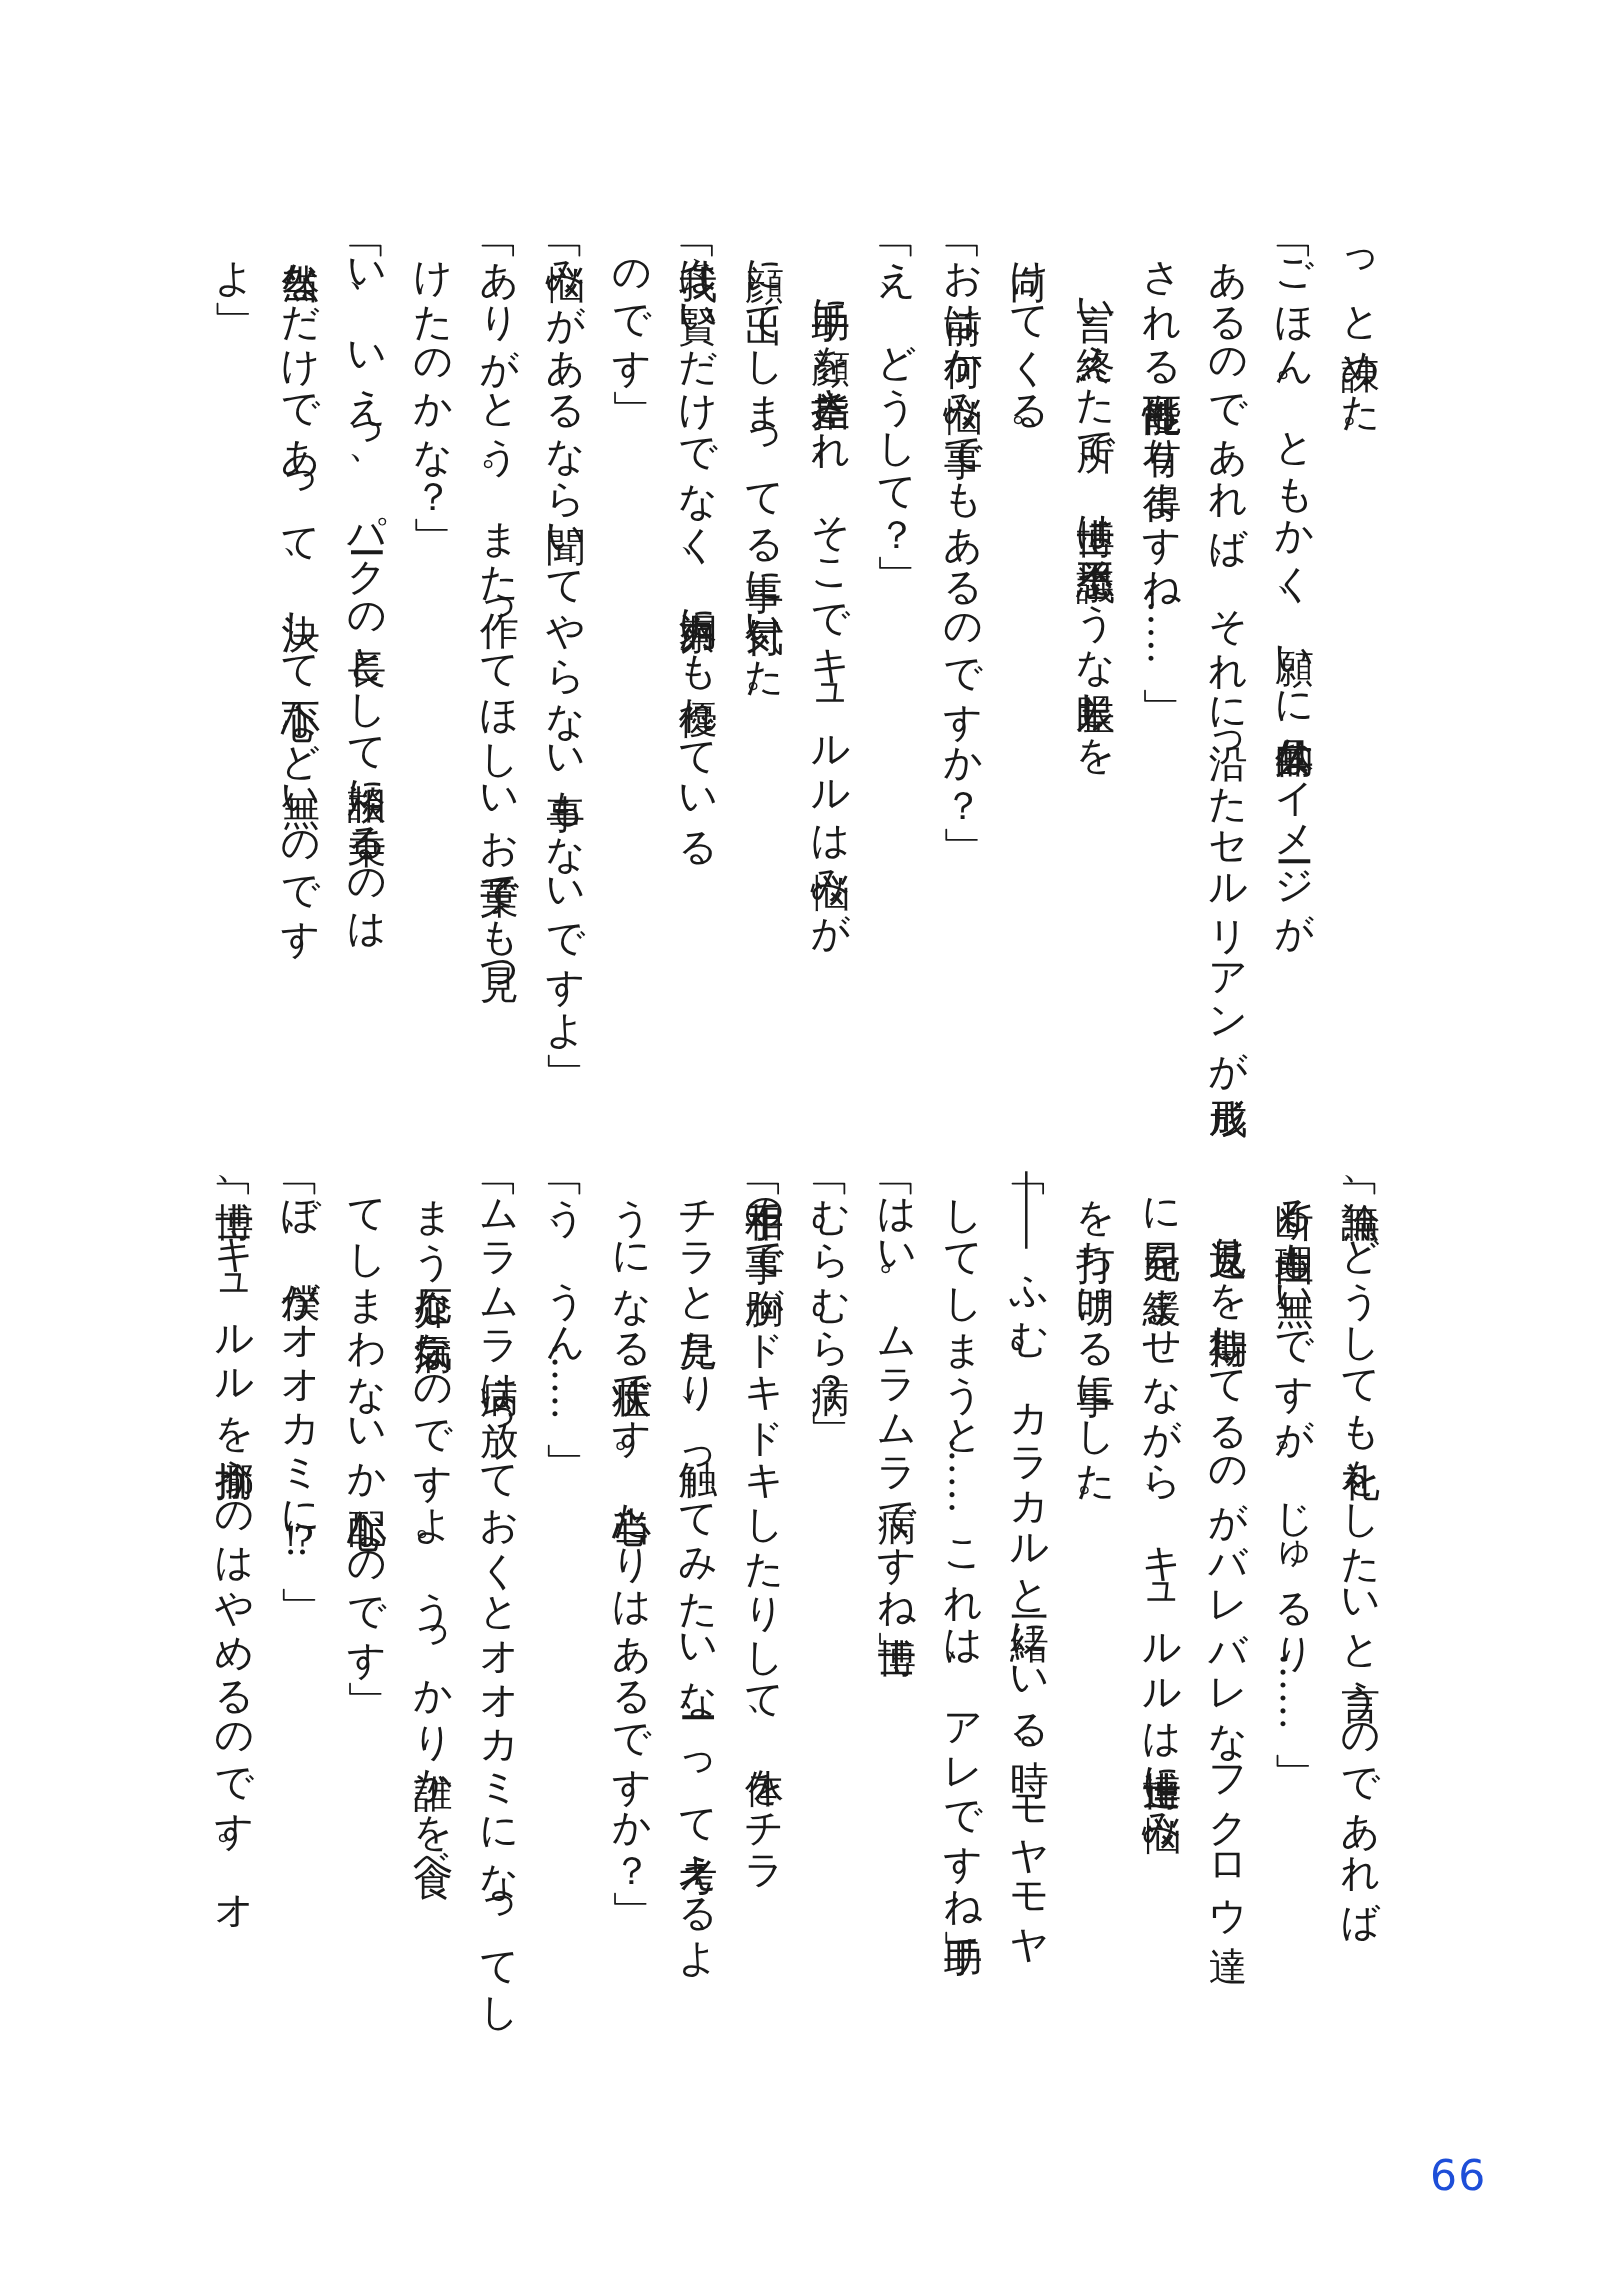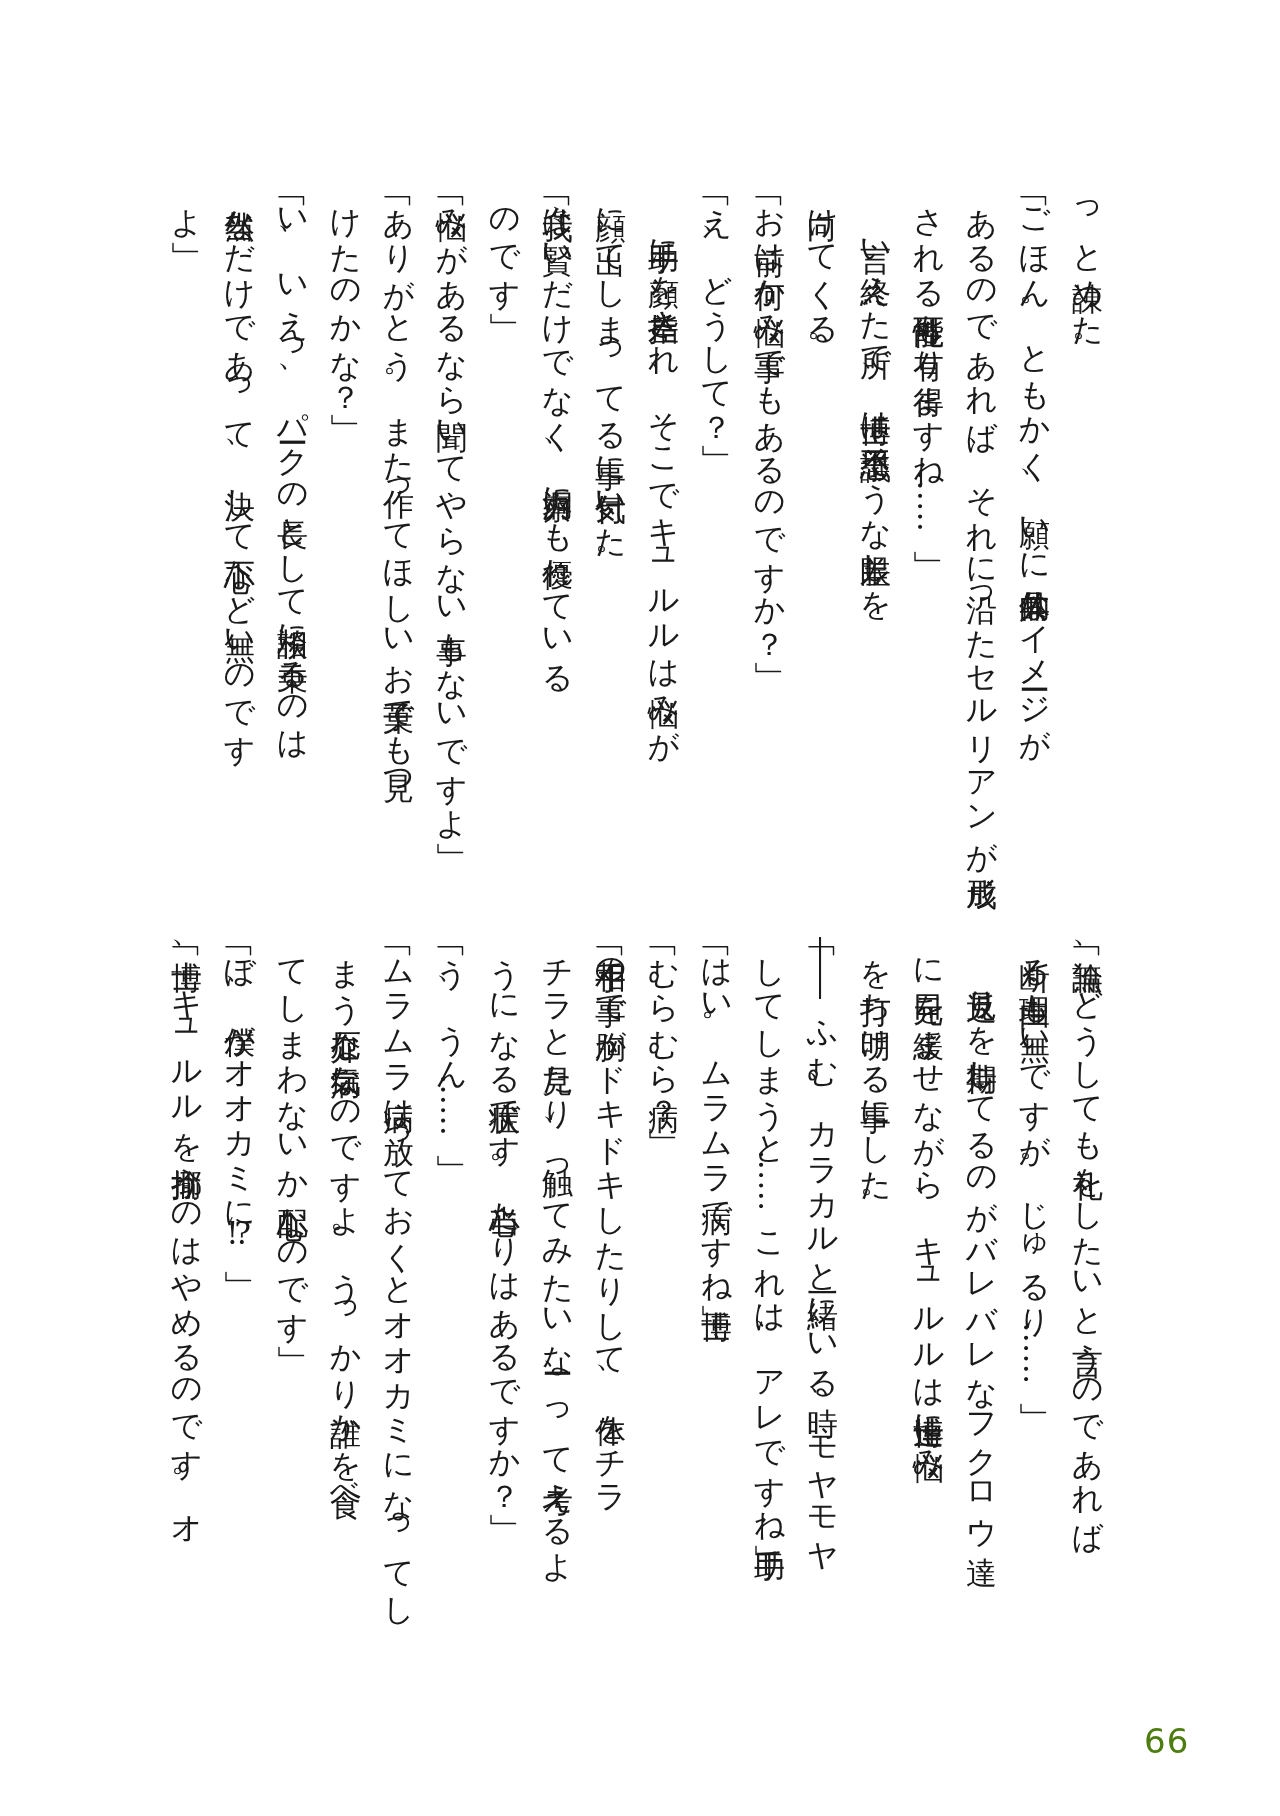--- a/index.html
+++ b/index.html
@@ -40,21 +40,21 @@
   .line.indent {
     text-indent: 31px;
   }
   .page-number {
     position: absolute;
     left: 1144px;
     top: 1721px;
     font-family: "DejaVu Sans", "Liberation Sans", sans-serif;
     font-size: 34px;
     font-weight: 500;
-    color: #4d7c0f;
+    color: #1d4ed8;
     letter-spacing: 1px;
   }
 </style>
 </head>
 <body>
 
 <div class="page">
 
   <div class="band band-top">
     <p class="line">っと諌めた。</p>

